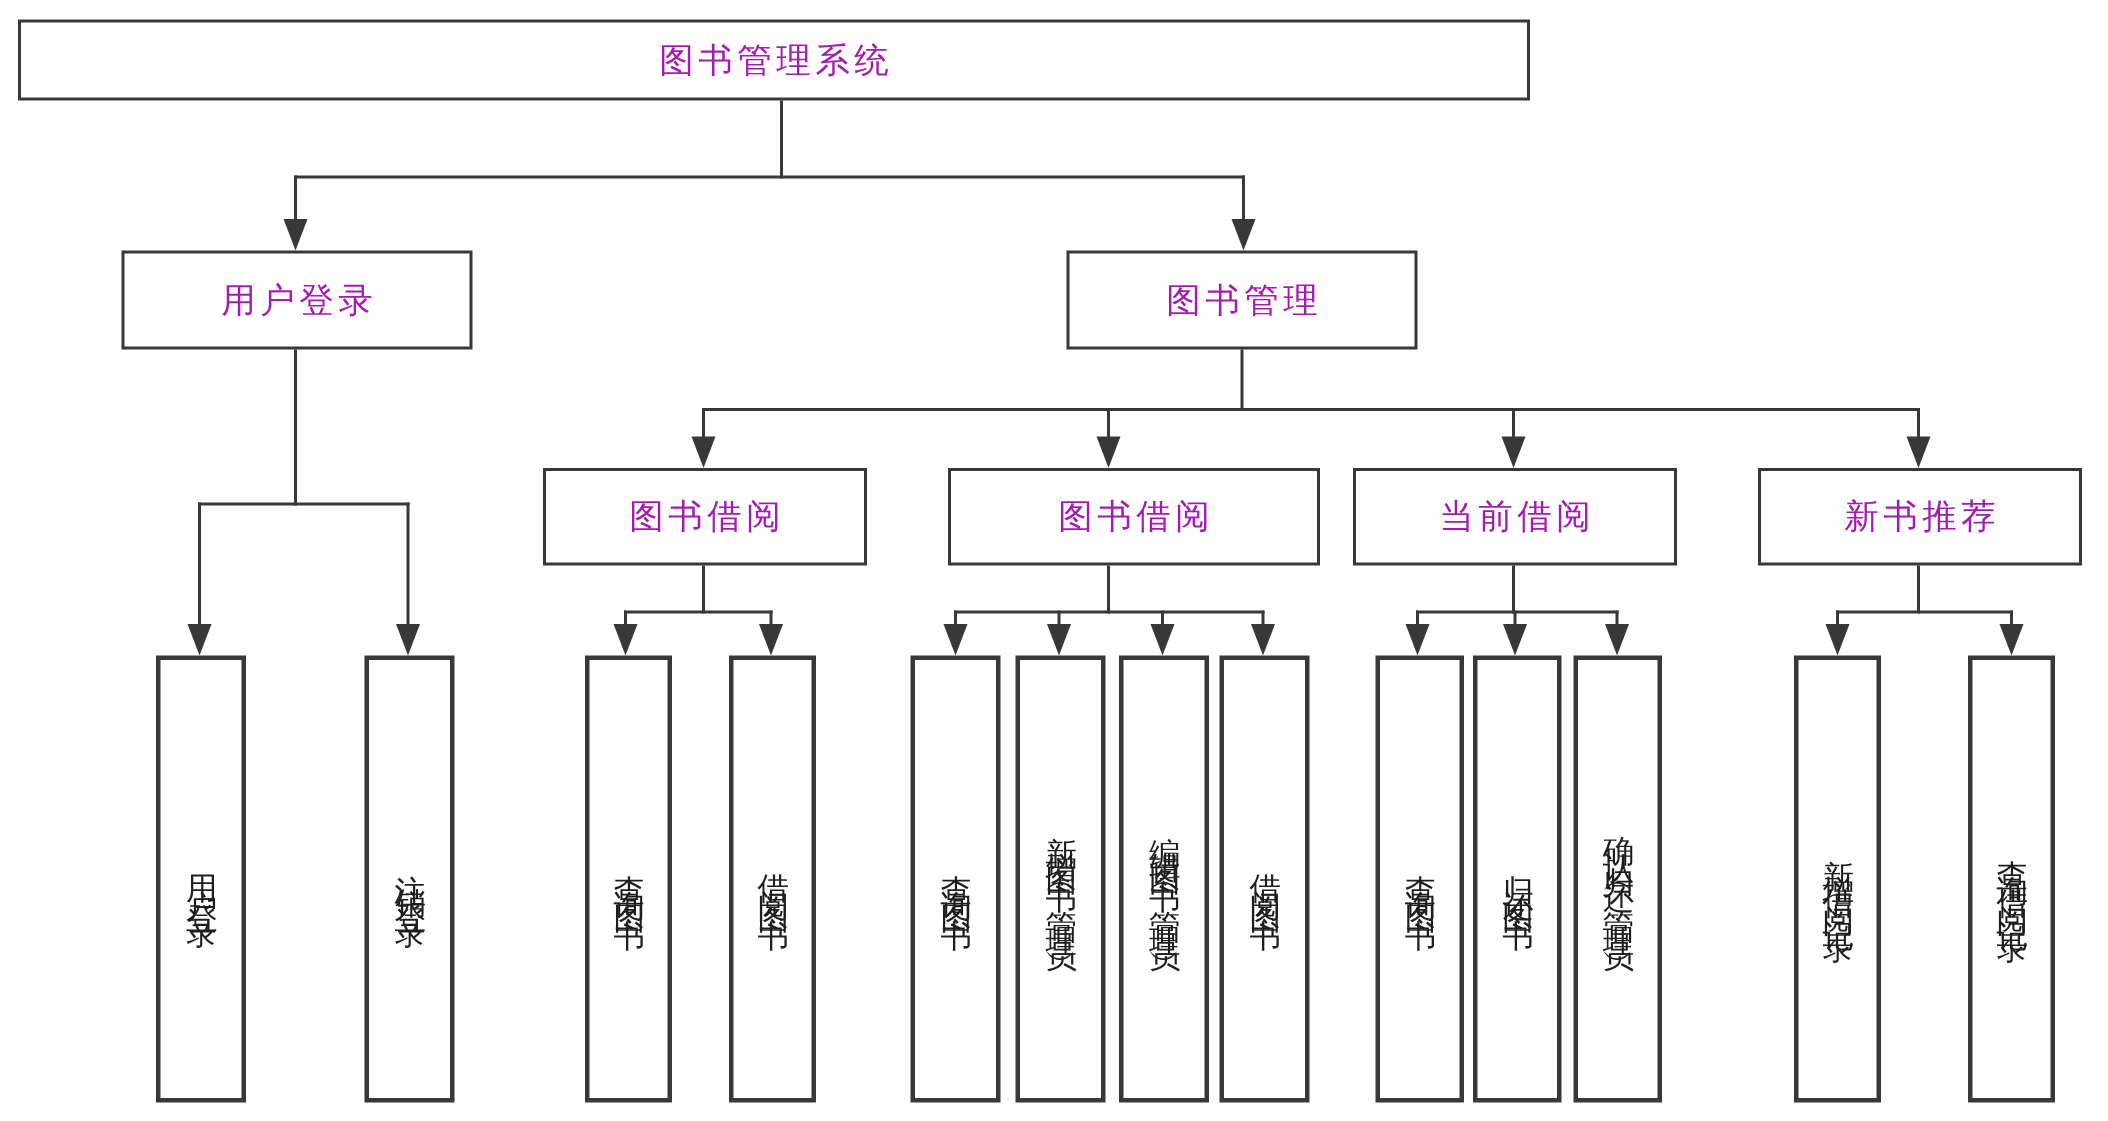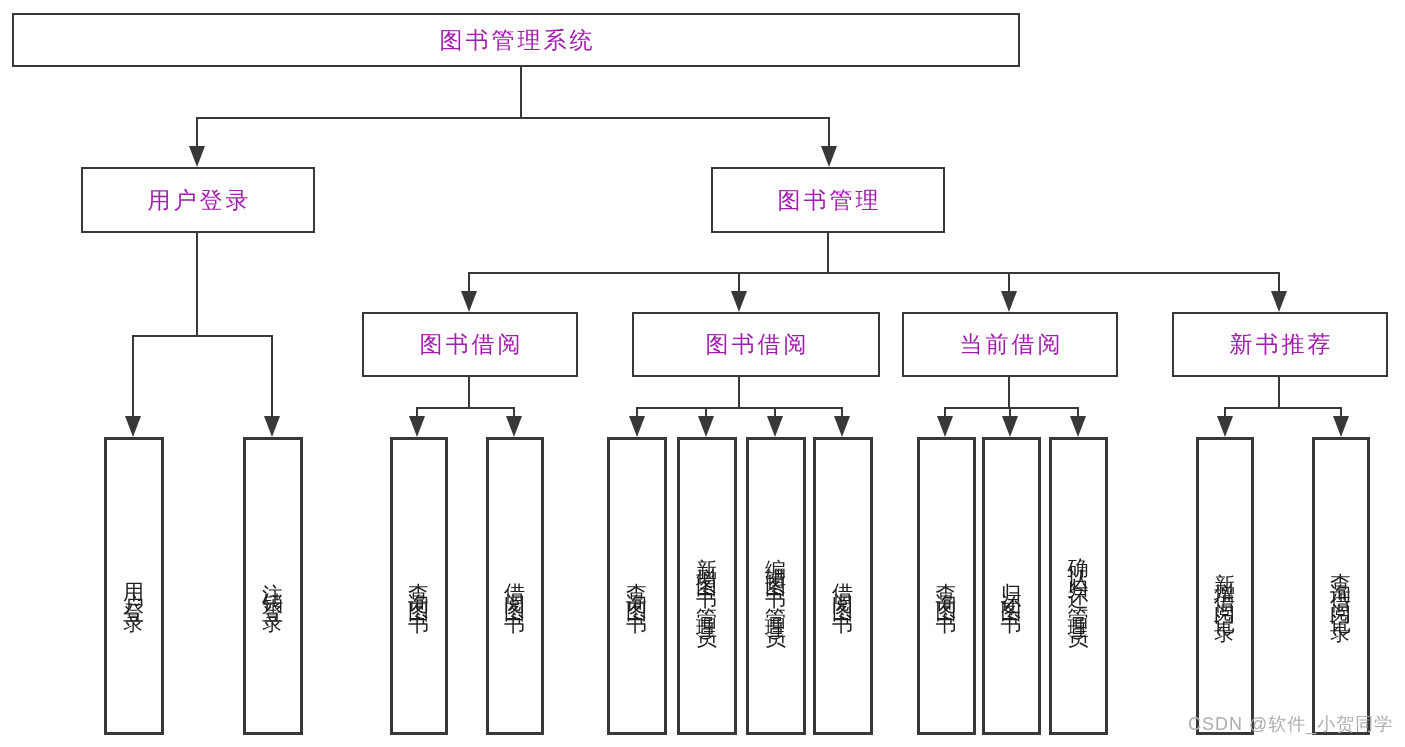--- a/index.html
+++ b/index.html
@@ -155,14 +155,13 @@
   <div class="arr" style="left:1002px;top:416px"></div>
   <div class="arr" style="left:1070px;top:416px"></div>
 
   <div class="line" style="left:1278px;top:377px;width:2px;height:32px"></div>
   <div class="line" style="left:1224px;top:407px;width:118px;height:2px"></div>
   <div class="line" style="left:1224px;top:407px;width:2px;height:12px"></div>
   <div class="line" style="left:1340px;top:407px;width:2px;height:12px"></div>
   <div class="arr" style="left:1217px;top:416px"></div>
   <div class="arr" style="left:1333px;top:416px"></div>
 
-  <div class="watermark">CSDN @软件_小贺同学</div>
 </div>
 
 </body></html>

